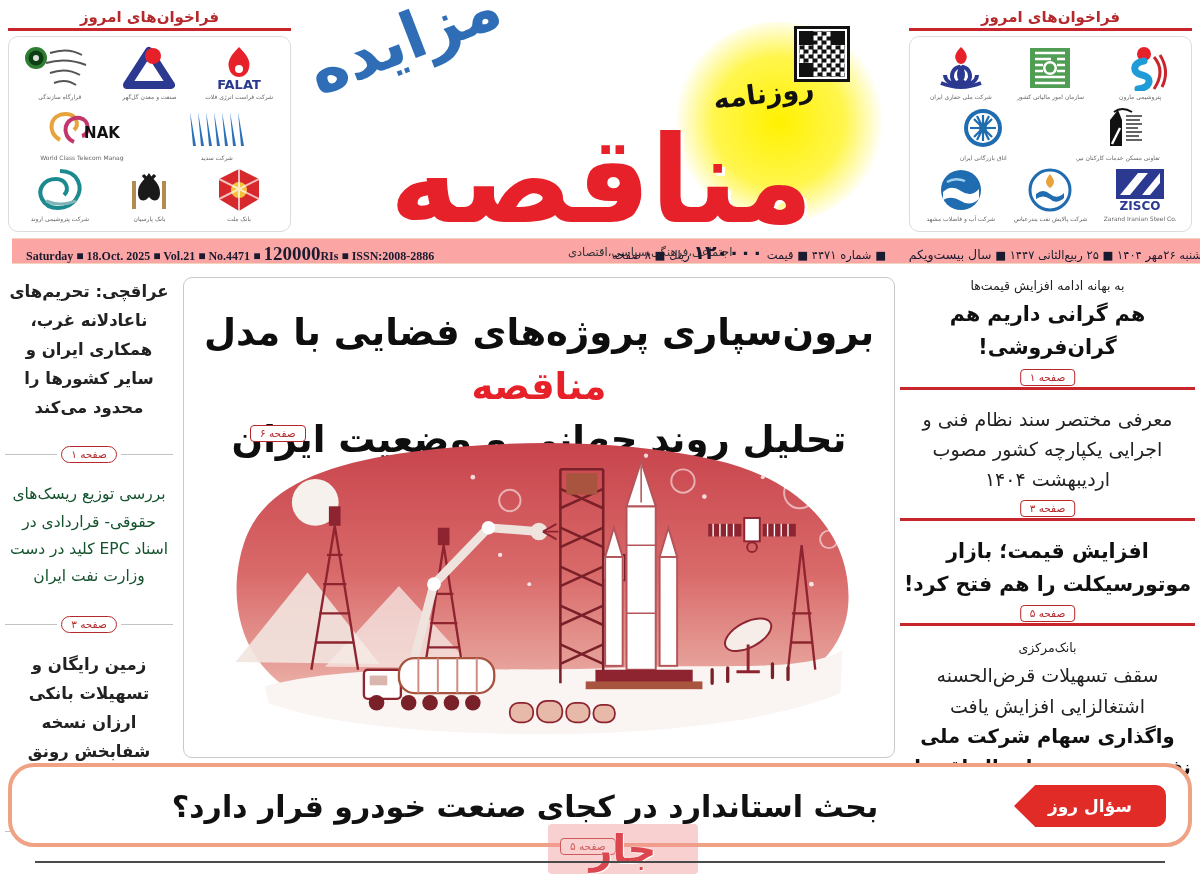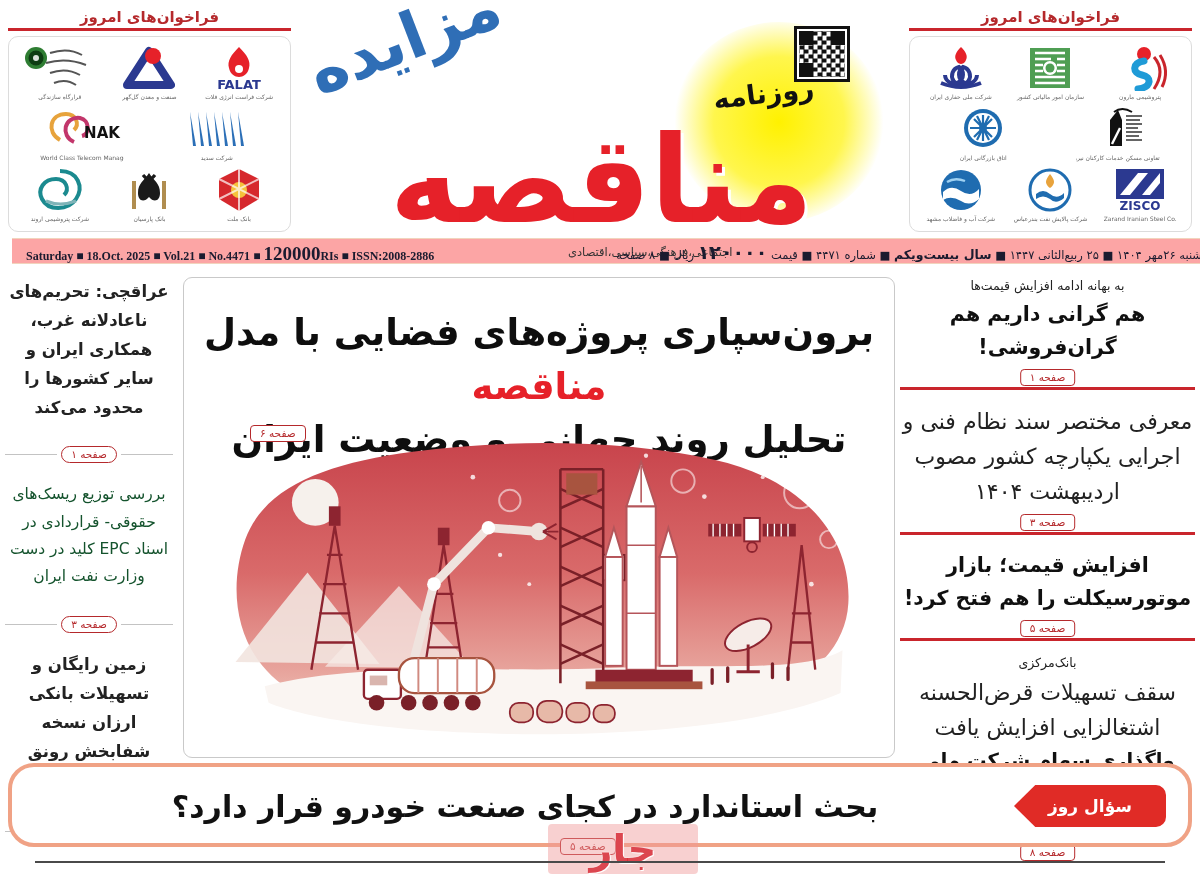--- a/index.html
+++ b/index.html
@@ -46,39 +46,39 @@
   
   .infobar { left:12px; top:238px; width:1200px; height:26px; background:#fca5a5;
     border-top:1px solid #f1d4bd; border-bottom:1px solid #f1d4bd; }
   .info-en { position:absolute; left:14px; top:4px; font-family:"Liberation Serif", serif;
     font-weight:bold; font-size:12px; color:#1b1b2f; white-space:nowrap; }
   .info-en .big { font-size:19px; }
   .info-sections { position:absolute; left:556px; top:6px; font-size:11.5px; color:#333;
     direction:rtl; }
   .info-fa { position:absolute; right:10px; top:2px; font-size:11.5px; color:#1b1b2f;
     direction:rtl; white-space:nowrap; }
-  .info-fa .b { font-weight:bold; font-size:12.5px; }
+  .info-fa .b { font-weight:normal; font-size:12.5px;margin-left:19px; }
   .info-fa .big { font-weight:bold; font-size:19px; }
 
   
   .col-left { left:5px; top:278px; width:168px; direction:rtl; text-align:center; }
   .col-right { left:900px; top:278px; width:295px; direction:rtl; text-align:center; }
 
   .badge { display:inline-block; background:#fff; border:1.4px solid #b5292c; color:#b5292c;
     font-size:10.5px; padding:1px 9px 2px; border-radius:4px; white-space:nowrap; }
   .pill { border-radius:9px; }
 
   .l-head { font-weight:bold; font-size:16.5px; line-height:1.75; color:#222; }
   .l-head.regular { font-weight:normal; font-size:15.5px; color:#14532d; }
   .l-sep { display:flex; align-items:center; gap:4px; margin:16px 0 18px; }
   .l-sep .ln { flex:1; height:1px; background:#c3c3c3; }
 
   .r-kicker { font-size:12.5px; color:#222; margin-bottom:5px; }
   .r-head { font-weight:bold; font-size:20.5px; line-height:1.6; color:#101010; }
-  .r-head.regular { font-weight:normal; font-size:22px; color:#222; }
+  .r-head.regular { font-weight:normal; font-size:19px; color:#222; }
   .r-sep { position:relative; height:22px; margin-top:8px; margin-bottom:10px; }
   .r-sep .ln { position:absolute; left:0; right:0; bottom:4px; height:3px; background:#c9252c; }
   .r-sep .badge { position:absolute; left:50%; transform:translateX(-50%); bottom:8px; }
 
   
   .center-box { left:183px; top:277px; width:712px; height:481px; background:#fff;
     border:1.5px solid #c9c9c9; border-radius:9px; direction:rtl; }
   .c-head { text-align:center; margin-top:28px; font-weight:bold; font-size:37px;
     line-height:1.45; color:#0e0e0e; letter-spacing:-1px; }
   .c-head .hl { color:#e62129; }

